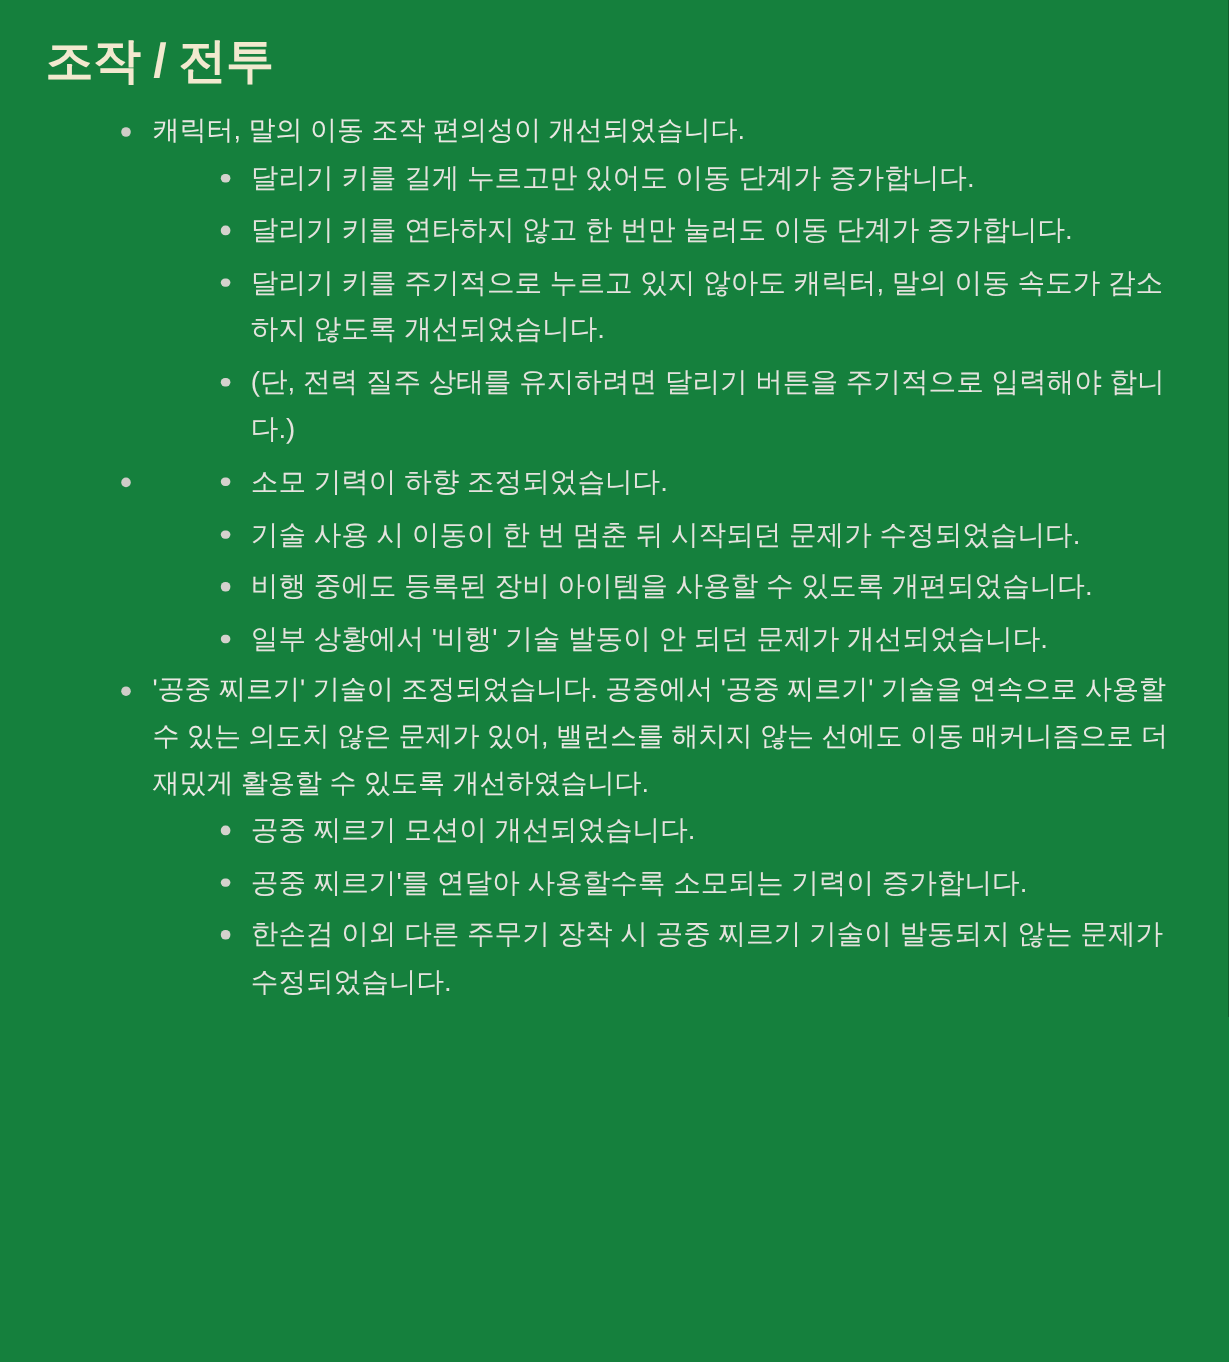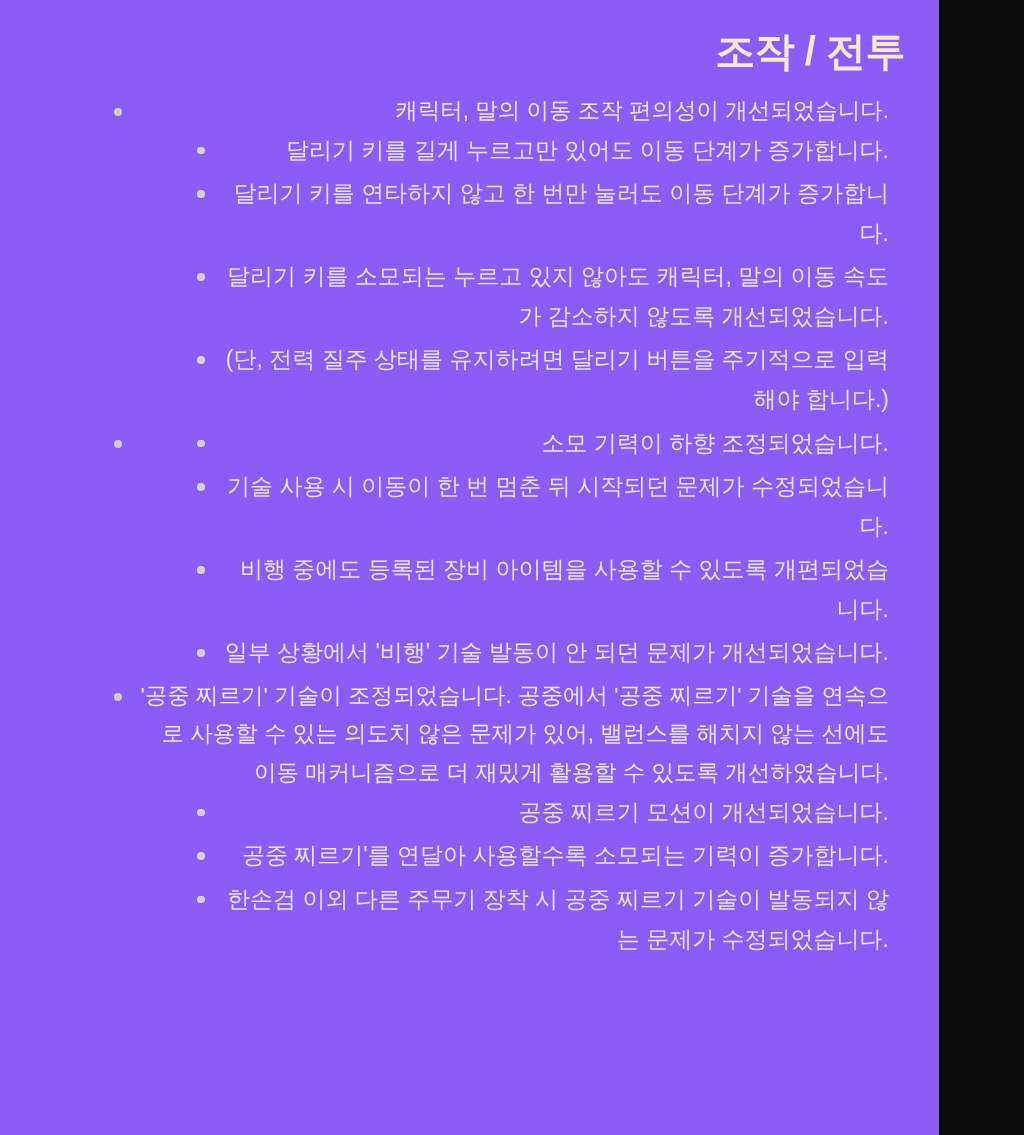--- a/index.html
+++ b/index.html
@@ -8,38 +8,37 @@
     background: #0d0d0d;
     width: 1024px;
     min-height: 1135px;
   }
   body {
     font-family: "Liberation Sans", "DejaVu Sans", sans-serif;
     color: #e8e6e1;
     -webkit-font-smoothing: antialiased;
   }
   .page {
-    width: 939px;
+    width: 1024px;
     min-height: 1135px;
     box-sizing: border-box;
     padding: 26px 34px 10px 34px;
-    background: #8b5cf6;
-    text-align: right;
+    background: #15803d;
   }
   h1.section-title {
     font-size: 40px;
     line-height: 1.25;
     font-weight: bold;
     color: #f2e9cf;
     margin: 0 0 14px 4px;
     letter-spacing: -0.5px;
   }
   ul.lvl1 {
     list-style: none;
-    margin: 16px;
+    margin: 3px;
     padding: 0 0 0 56px;
   }
   ul.lvl2 {
     list-style: none;
     margin: 0;
     padding: 0 0 0 48px;
   }
   li.item {
     position: relative;
     font-size: 22.5px;
@@ -85,21 +84,21 @@
     <li class="item">
       <span class="text">캐릭터, 말의 이동 조작 편의성이 개선되었습니다.</span>
       <ul class="lvl2">
         <li class="item lvl2-item">
           <span class="text">달리기 키를 길게 누르고만 있어도 이동 단계가 증가합니다.</span>
         </li>
         <li class="item lvl2-item">
           <span class="text">달리기 키를 연타하지 않고 한 번만 눌러도 이동 단계가 증가합니다.</span>
         </li>
         <li class="item lvl2-item">
-          <span class="text">달리기 키를 소모되는 누르고 있지 않아도 캐릭터, 말의 이동 속도가 감소하지 않도록 개선되었습니다.</span>
+          <span class="text">달리기 키를 주기적으로 누르고 있지 않아도 캐릭터, 말의 이동 속도가 감소하지 않도록 개선되었습니다.</span>
         </li>
         <li class="item lvl2-item">
           <span class="text">(단, 전력 질주 상태를 유지하려면 달리기 버튼을 주기적으로 입력해야 합니다.)</span>
         </li>
       </ul>
     </li>
 
     <li class="item">
       <ul class="lvl2">
         <li class="item lvl2-item">

